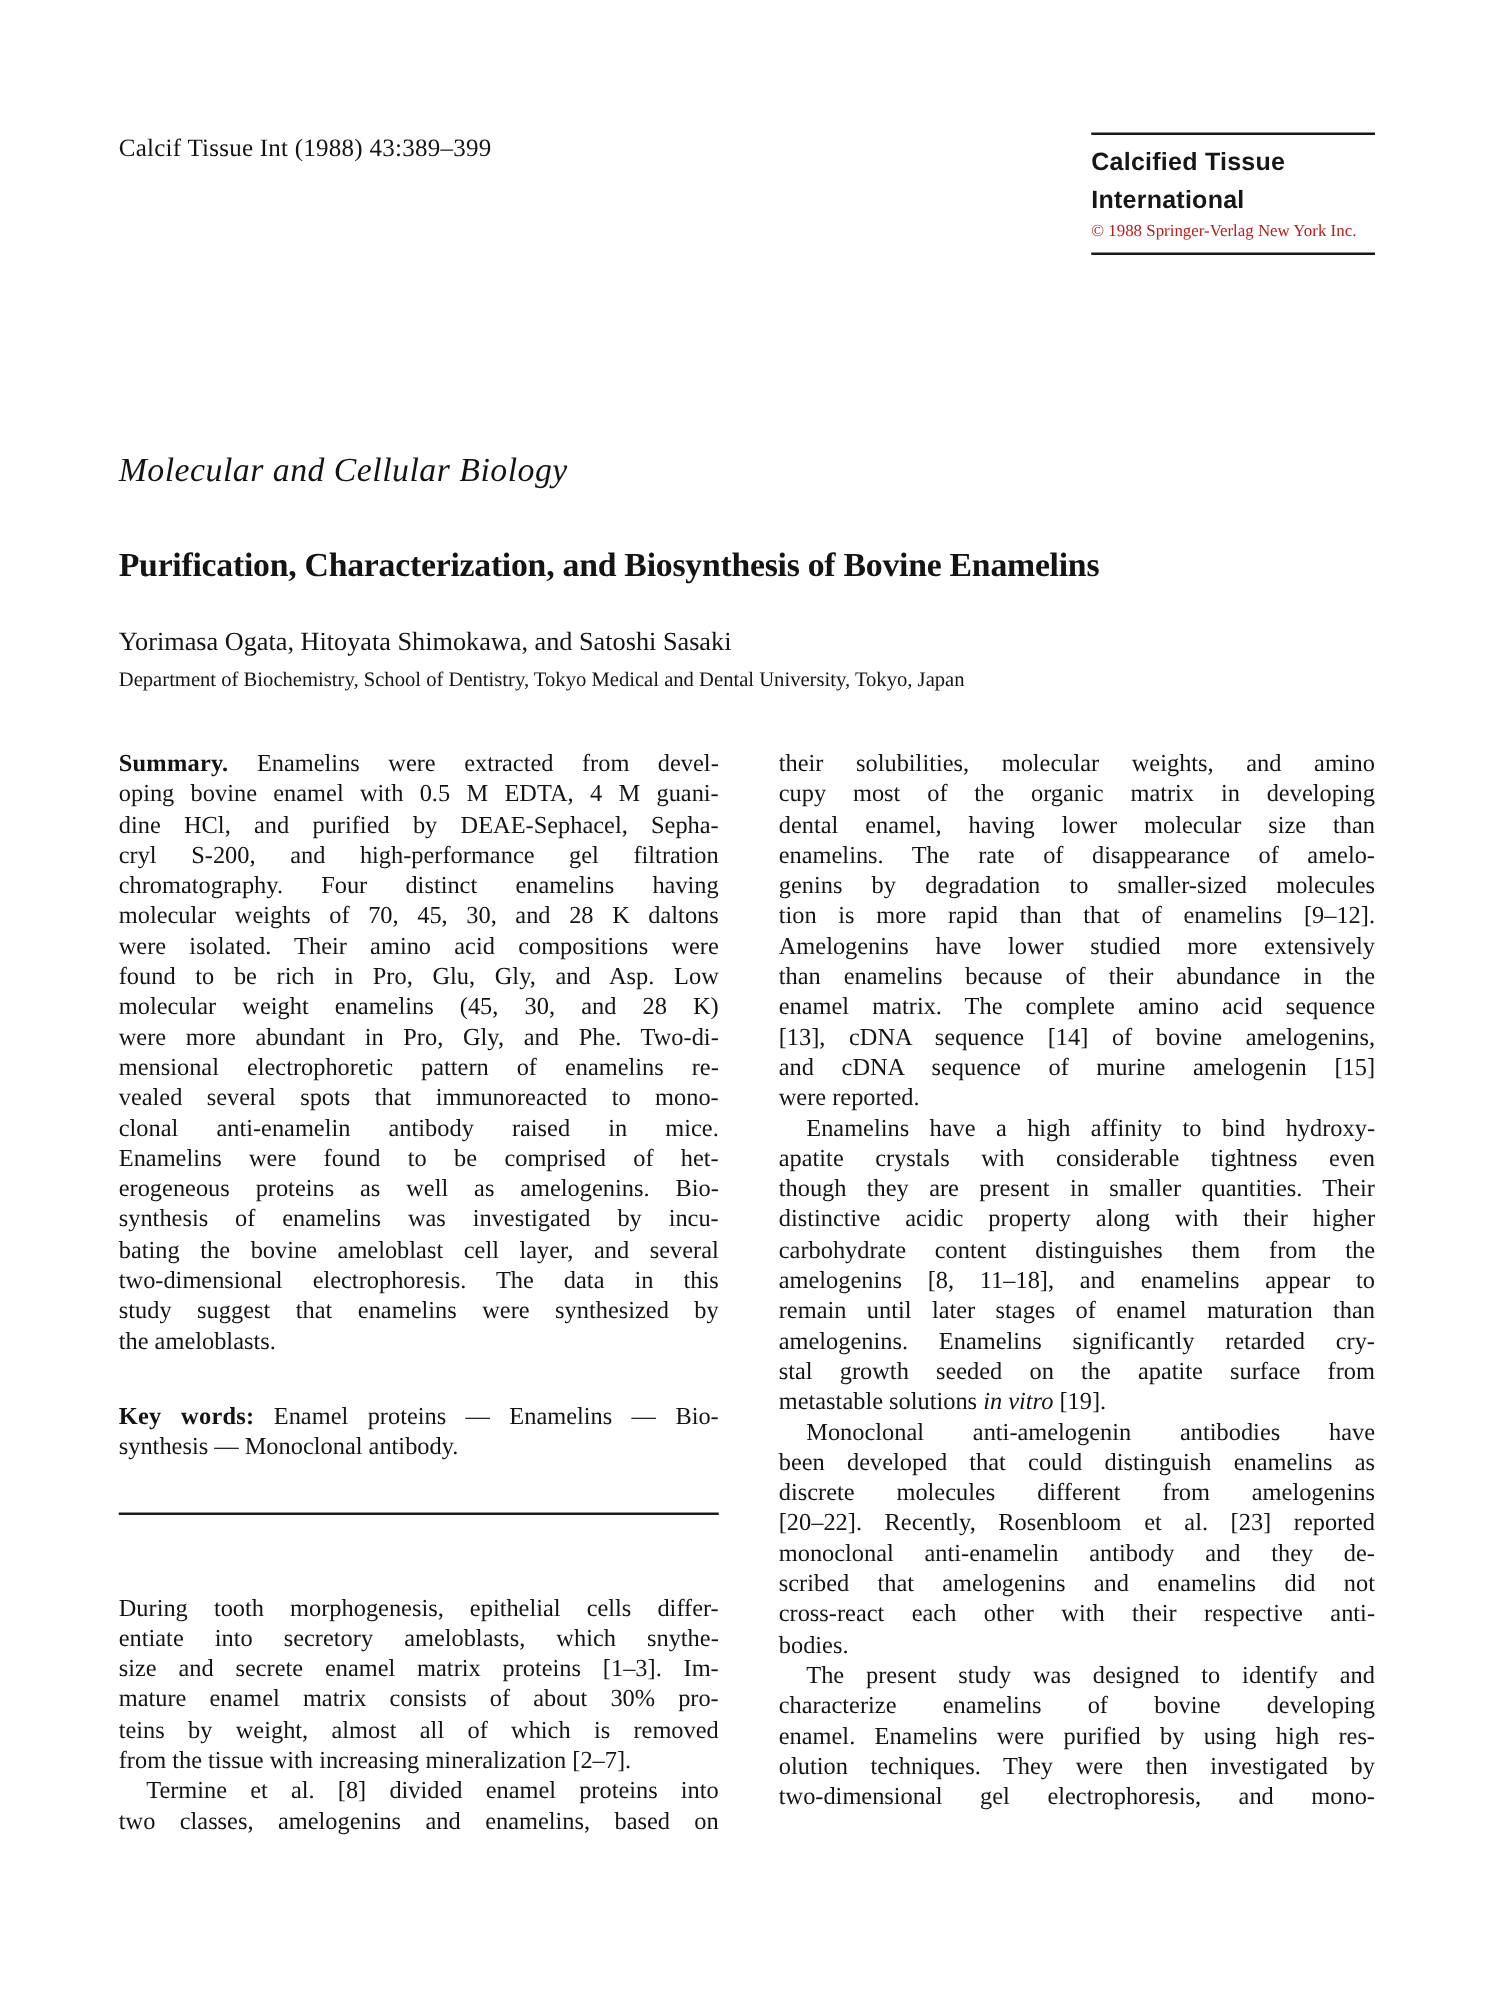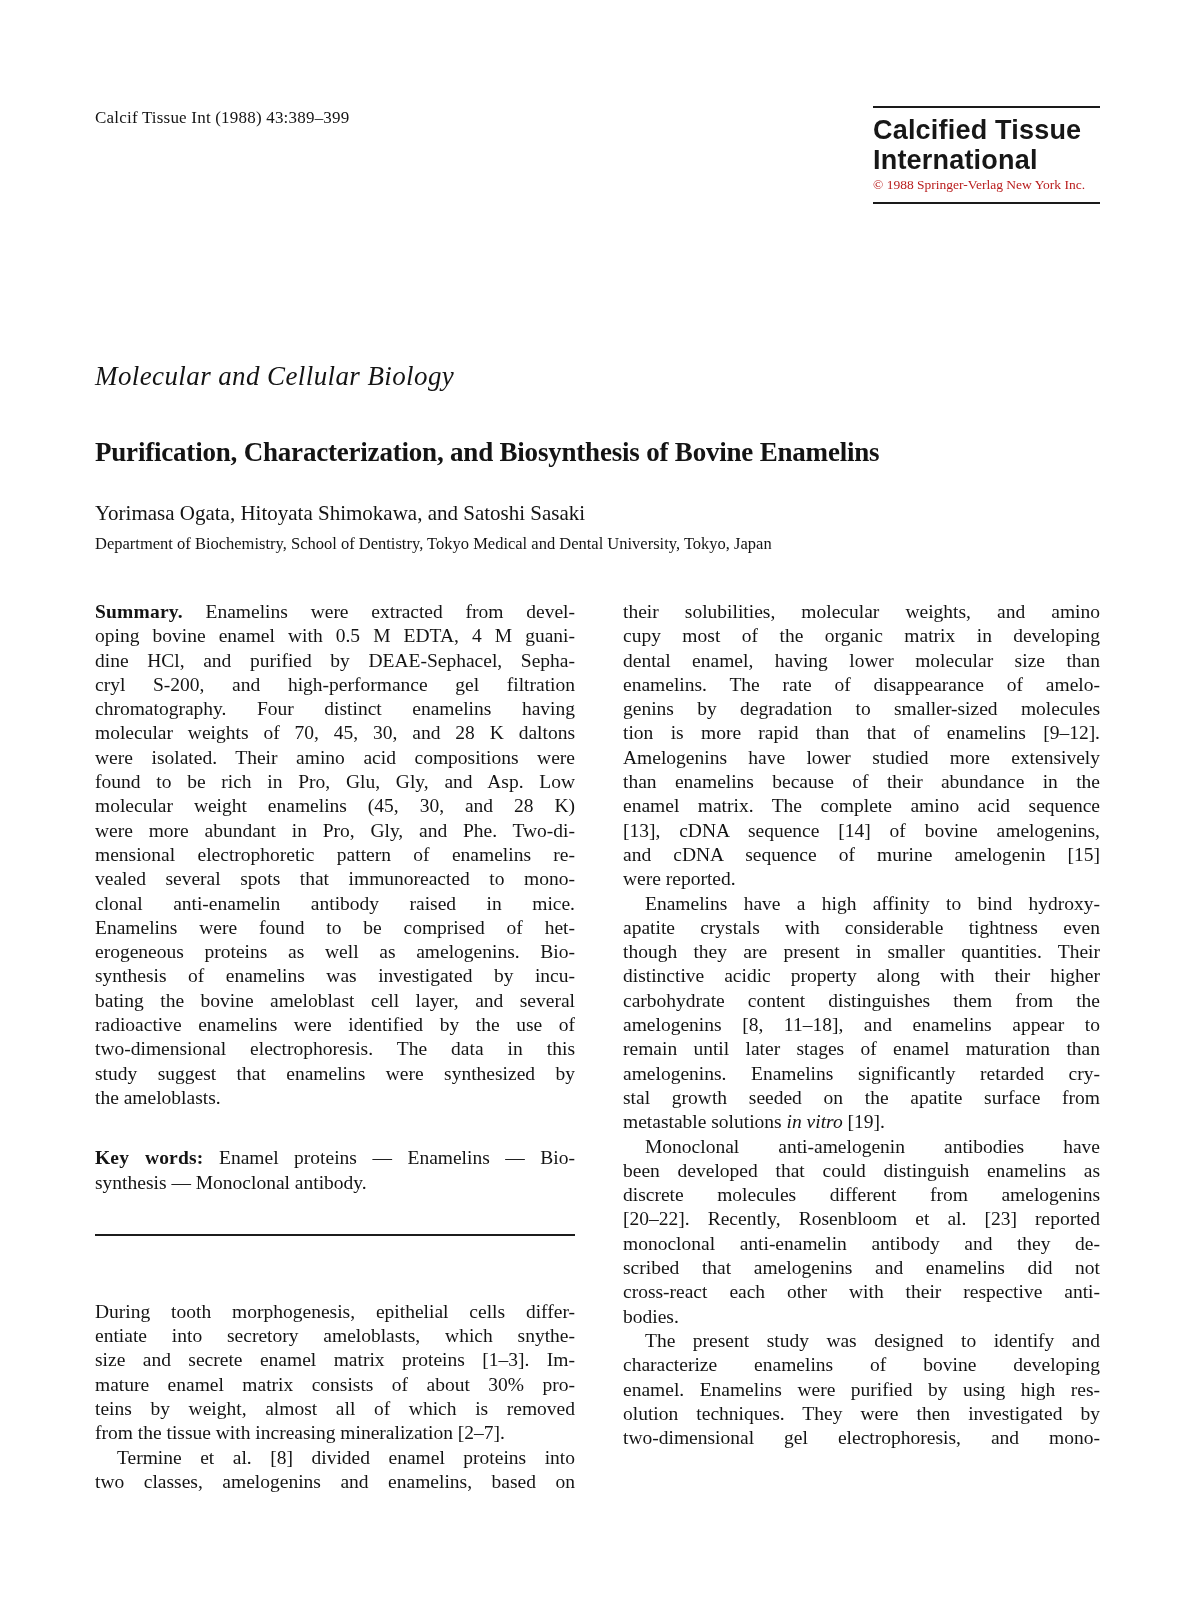--- a/index.html
+++ b/index.html
@@ -3,26 +3,26 @@
 <meta charset="utf-8">
 <style>
   html,body{margin:0;padding:0;}
   body{
     width:1200px;height:1613px;position:relative;background:#ffffff;
     font-family:"Liberation Serif", serif;color:#141414;
     -webkit-font-smoothing:antialiased;
   }
   .abs{position:absolute;}
   
-  .citation{left:95px;top:108px;font-size:17px;letter-spacing:.2px;}
+  .citation{left:95px;top:108px;font-size:20px;letter-spacing:.2px;}
   .masthead{left:873px;top:106px;width:227px;}
   .mast-rule{height:2px;background:#1a1a1a;}
   .mast-name{
     font-family:"Liberation Sans", sans-serif;font-weight:bold;
-    font-size:27px;line-height:30px;letter-spacing:.2px;
+    font-size:20px;line-height:30px;letter-spacing:.2px;
     margin-top:7px;color:#171717;
   }
   .mast-copy{font-size:13.5px;margin-top:2px;margin-bottom:9px;white-space:nowrap;color:#b91c1c;}
   
   .section-heading{left:95px;top:361px;font-size:27px;font-style:italic;letter-spacing:.4px;}
   .article-title{left:95px;top:437px;font-size:27px;font-weight:bold;letter-spacing:-.2px;white-space:nowrap;}
   .authors{left:95px;top:501px;font-size:21px;}
   .affiliation{left:95px;top:534px;font-size:16.5px;}
   
   .column{top:600px;font-size:19.5px;}
@@ -72,21 +72,20 @@
       <div class="line" data-name="text-line">found to be rich in Pro, Glu, Gly, and Asp. Low</div>
       <div class="line" data-name="text-line">molecular weight enamelins (45, 30, and 28 K)</div>
       <div class="line" data-name="text-line">were more abundant in Pro, Gly, and Phe. Two-di-</div>
       <div class="line" data-name="text-line">mensional electrophoretic pattern of enamelins re-</div>
       <div class="line" data-name="text-line">vealed several spots that immunoreacted to mono-</div>
       <div class="line" data-name="text-line">clonal anti-enamelin antibody raised in mice.</div>
       <div class="line" data-name="text-line">Enamelins were found to be comprised of het-</div>
       <div class="line" data-name="text-line">erogeneous proteins as well as amelogenins. Bio-</div>
       <div class="line" data-name="text-line">synthesis of enamelins was investigated by incu-</div>
       <div class="line" data-name="text-line">bating the bovine ameloblast cell layer, and several</div>
-      <div class="line" data-name="text-line">radioactive enamelins were identified by the use of</div>
       <div class="line" data-name="text-line">two-dimensional electrophoresis. The data in this</div>
       <div class="line" data-name="text-line">study suggest that enamelins were synthesized by</div>
       <div class="line last" data-name="text-line">the ameloblasts.</div>
     </div>
     <div class="para" data-name="keywords-paragraph">
       <div class="line" data-name="text-line"><b>Key words:</b> Enamel proteins — Enamelins — Bio-</div>
       <div class="line last" data-name="text-line">synthesis — Monoclonal antibody.</div>
     </div>
     <div class="col-rule" data-name="footnote-rule"></div>
     <div class="para" data-name="intro-paragraph-1">

